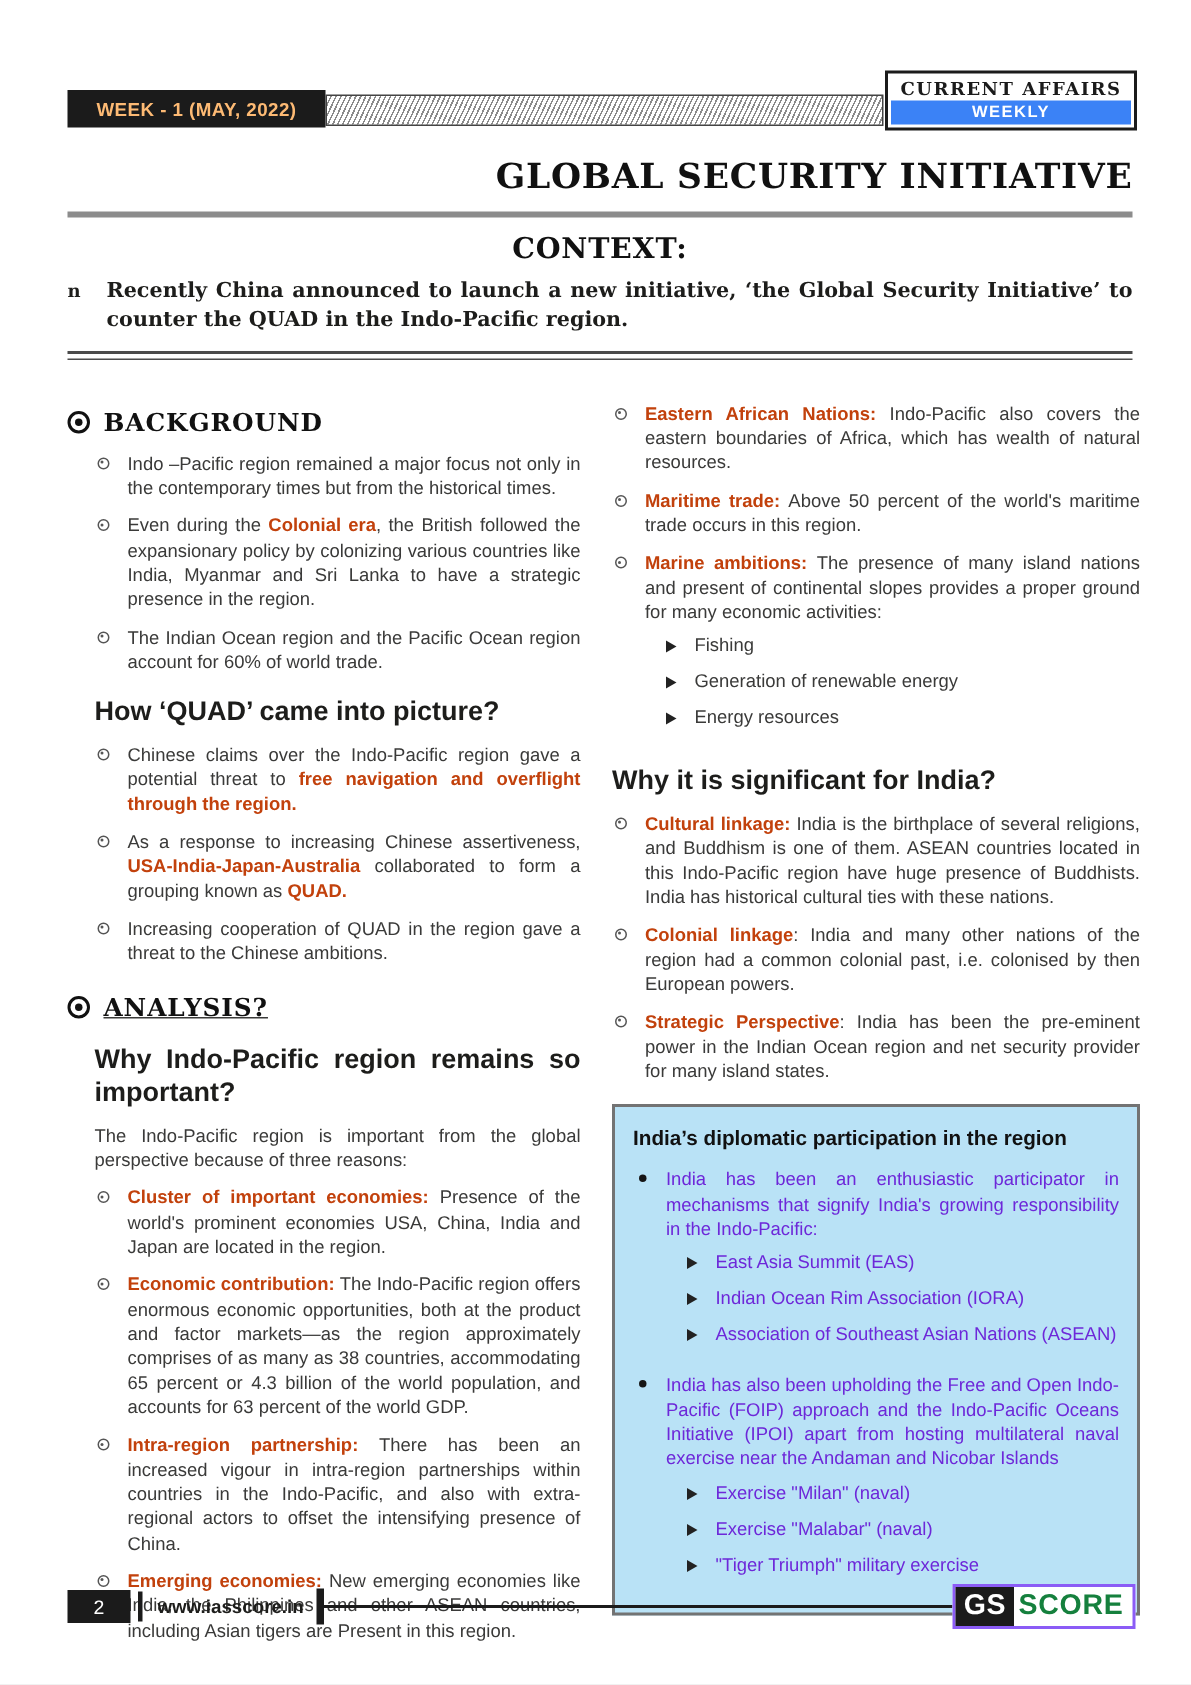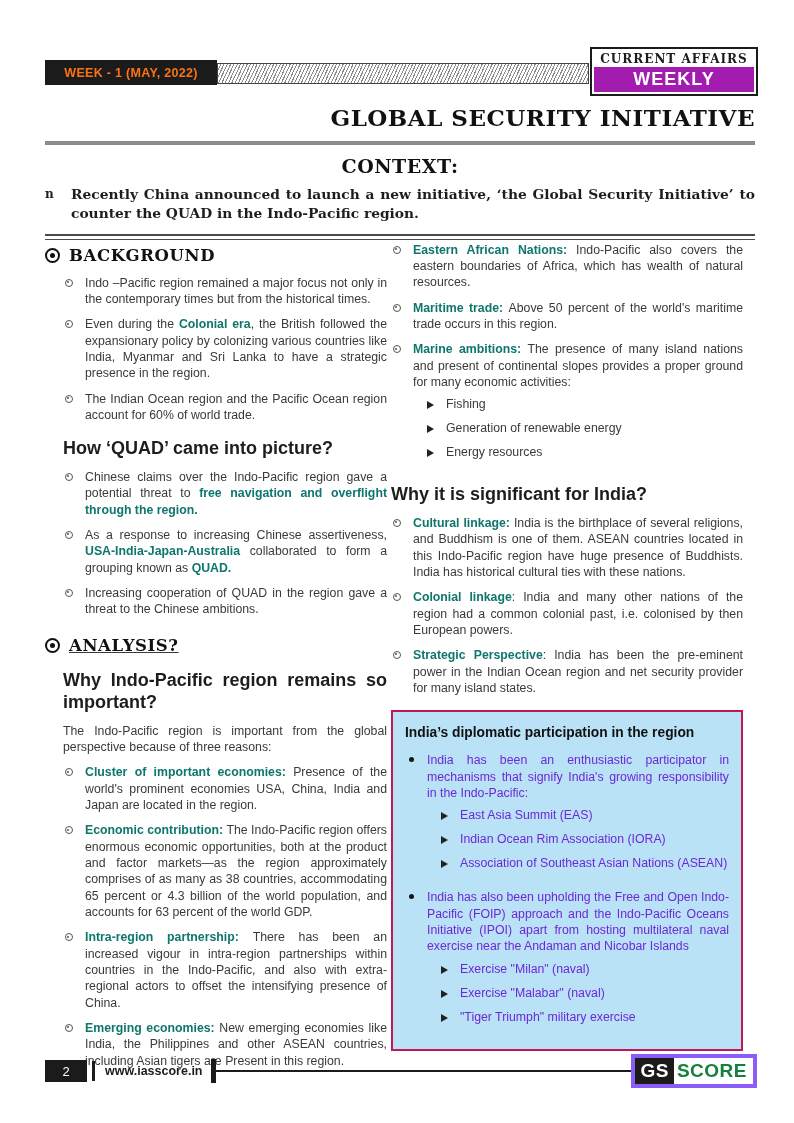--- a/index.html
+++ b/index.html
@@ -4,59 +4,59 @@
 <style>
   html,body{margin:0;padding:0;background:#e8e8e8;}
   .page{
     position:relative; width:794px; height:1123px; background:#ffffff;
     margin:0 auto; overflow:hidden; box-sizing:border-box;
     font-family:"Liberation Sans", sans-serif; color:#3a3a39;
   }
   
   .week-badge{
     position:absolute; left:45px; top:60px; width:172px; height:25px;
-    background:#1b1b1b; color:#f97316; font-weight:bold; font-size:12.5px;
+    background:#1b1b1b; color:#fdba74; font-weight:bold; font-size:12.5px;
     display:flex; align-items:center; justify-content:center; letter-spacing:.3px;
   }
   .hatch-bar{
     position:absolute; left:217px; top:63px; width:370px; height:19px;
     border:1px solid #444;
     background:repeating-linear-gradient(115deg,#ffffff 0px,#ffffff 2px,#8a8a8a 2px,#8a8a8a 3px);
   }
   .ca-logo{
     position:absolute; right:36px; top:47px; width:168px;
     border:2px solid #1b1b1b; background:#ffffff; padding:2px; box-sizing:border-box;
   }
   .ca-logo .row1{
     font-family:"DejaVu Serif","Liberation Serif",serif; font-weight:bold;
     color:#1b1b1b; font-size:12px; text-align:center; letter-spacing:1px; padding:1px 0;
   }
   .ca-logo .row2{
-    background:#a21caf; color:#ffffff; font-weight:bold; font-size:18px;
+    background:#3b82f6; color:#ffffff; font-weight:bold; font-size:11px;
     text-align:center; padding:2px 0; letter-spacing:1px;
   }
   
   .content{ padding:104px 39px 0 45px; }
   h1.doc-title{
     font-family:"DejaVu Serif","Liberation Serif",serif; font-weight:bold;
     color:#111; font-size:23px; text-align:right; margin:0 0 10px 0; letter-spacing:.5px;
   }
   .title-rule{ height:4px; background:#8c8c8c; margin-bottom:10px; }
   h2.context-head{
     font-family:"DejaVu Serif","Liberation Serif",serif; font-weight:bold;
     color:#111; font-size:19px; text-align:center; margin:2px 0 8px 0; letter-spacing:.5px;
   }
   .context-item{
     display:flex; font-family:"DejaVu Serif","Liberation Serif",serif;
     font-weight:bold; color:#1d1d1b; font-size:13.8px; line-height:1.4; text-align:justify;
   }
   .context-item .c-marker{ width:26px; flex:none; font-size:12px; padding-top:1px;}
   .double-rule{ margin-top:10px; height:3px; border-top:2px solid #4b4b4b; border-bottom:1px solid #4b4b4b; }
   
-  .cols{ display:flex; gap:4px; margin-top:2px; }
+  .cols{ display:flex; gap:21px; margin-top:28px; }
   .col-left{ width:342px; flex:none; }
   .col-right{ width:352px; flex:none; }
   
   .sec-head{ display:flex; align-items:center; margin:4px 0 10px 0; }
   .target-icon{
     width:11px; height:11px; border:2px solid #111; border-radius:50%;
     display:flex; align-items:center; justify-content:center; margin-right:9px; flex:none;
   }
   .target-icon::after{ content:""; width:5px; height:5px; background:#111; border-radius:50%; }
   .sec-head .t{
@@ -75,50 +75,50 @@
   .marker.gear{
     width:6px; height:6px; border:1.5px solid #555; border-radius:50%;
     margin:4px 12px 0 2px; position:relative;
   }
   .marker.gear::after{
     content:""; position:absolute; left:1.2px; top:1.2px; width:2px; height:2px;
     background:#555; border-radius:50%;
   }
   .marker.dot{ width:5px; height:5px; background:#151515; border-radius:50%; margin:5px 13px 0 2px; }
   .b-text{ font-size:12.3px; line-height:1.33; text-align:justify; flex:1; }
-  .b-text .bold{ font-weight:bold; color:#0f766e; }
+  .b-text .bold{ font-weight:bold; color:#c2410c; }
   .sub-list{ margin-top:7px; }
   .sub-item{ display:flex; align-items:flex-start; margin:0 0 8px 14px; }
   .arrow-marker{
     flex:none; width:0; height:0; margin:4px 12px 0 0;
     border-left:7px solid #222; border-top:4px solid transparent; border-bottom:4px solid transparent;
   }
   .sub-text{ font-size:12.3px; line-height:1.3; }
   
   .info-box{
-    border:2px solid #be185d; background:#b9e2f6; padding:12px 12px 6px 12px;
+    border:2px solid #737373; background:#b9e2f6; padding:12px 12px 6px 12px;
     margin-top:14px; box-sizing:border-box;
   }
   .info-box .box-head{
     font-weight:bold; color:#111; font-size:13.8px; line-height:1.3;
     text-align:justify; margin-bottom:10px;
   }
   .info-box .b-list{ margin-left:2px; }
   .info-box .b-text{ color:#6d28d9; }
   
   .footer{ position:absolute; left:45px; right:37px; top:1056px; height:30px; display:flex; align-items:center; }
   .page-num{
     width:42px; height:22px; background:#1b1b1b; color:#fff; font-size:13px;
     display:flex; align-items:center; justify-content:center; flex:none;
   }
   .v-bar1{ width:3px; height:20px; background:#1b1b1b; margin-left:5px; flex:none; }
   .site-url{ font-weight:bold; color:#1d1d1b; font-size:12.5px; margin:0 8px 0 10px; flex:none; }
   .v-bar2{ width:5px; height:24px; background:#1b1b1b; flex:none; }
   .f-line{ flex:1; height:2px; background:#1b1b1b; }
-  .gs-logo{ flex:none; border:4px solid #8b5cf6; display:flex; background:#fff; }
+  .gs-logo{ flex:none; border:2px solid #8b5cf6; display:flex; background:#fff; }
   .gs-logo .gs{ background:#1b1b1b; color:#fff; font-weight:bold; font-size:19px; padding:2px 5px; letter-spacing:.5px; }
   .gs-logo .score{ color:#15803d; font-weight:bold; font-size:19px; padding:2px 6px 2px 3px; letter-spacing:.5px; }
 </style>
 </head>
 <body>
 
 <div class="page">
 
   <div class="week-badge">
     <span>WEEK - 1 (MAY, 2022)</span>

